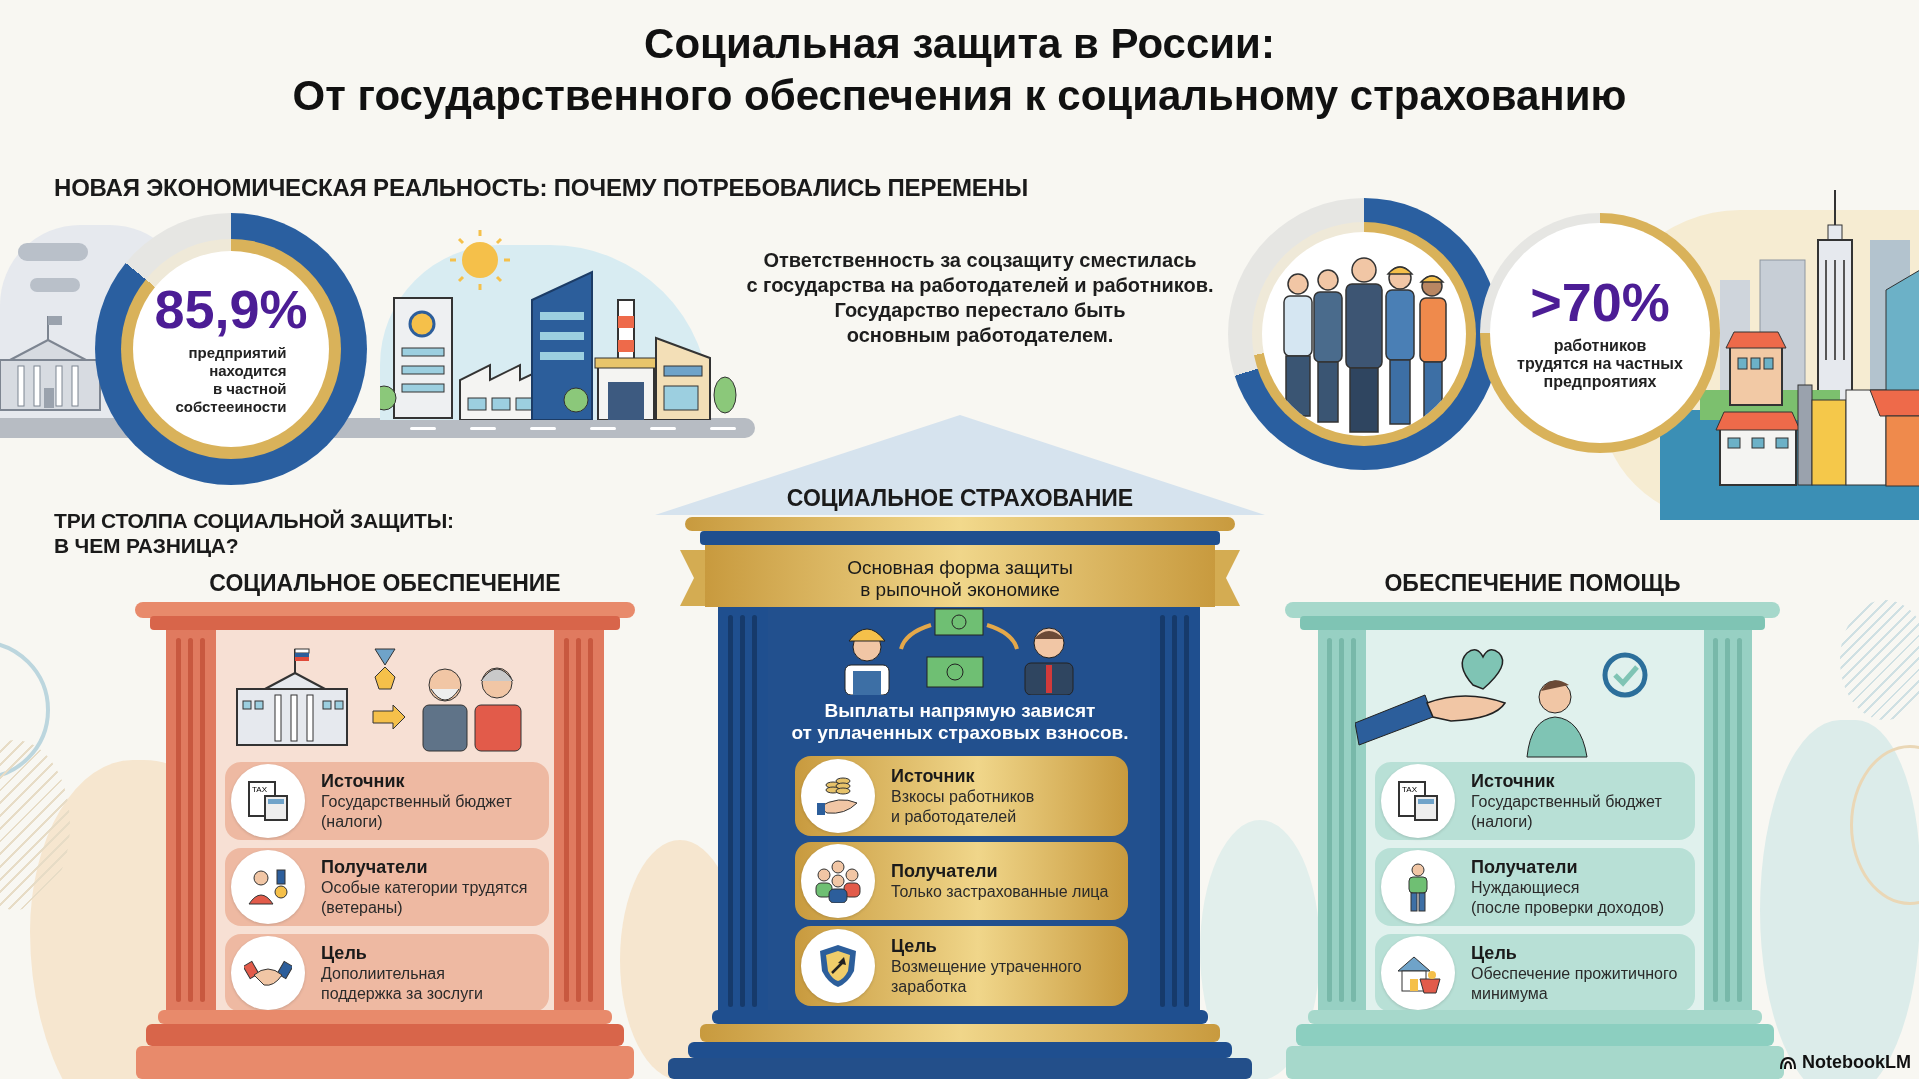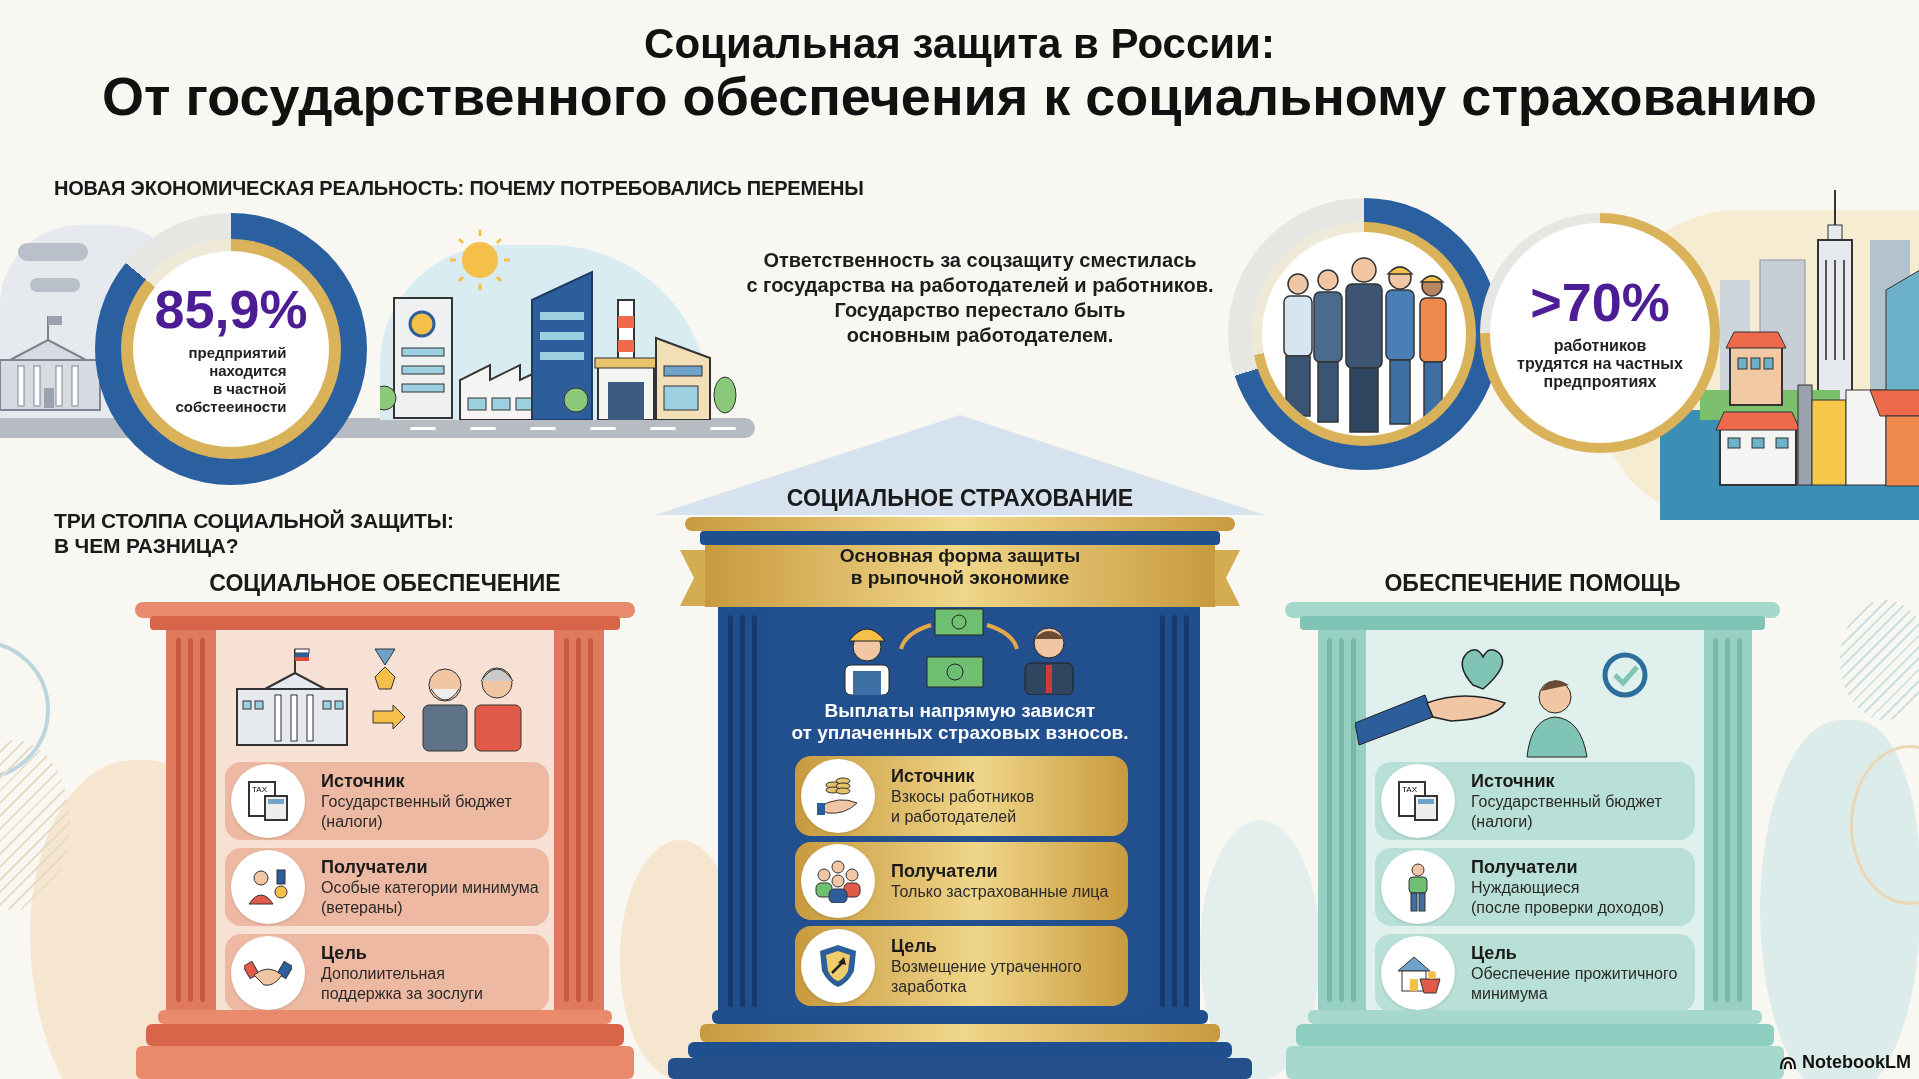--- a/index.html
+++ b/index.html
@@ -11,24 +11,24 @@
     position: relative;
   }
   .abs { position: absolute; }
 
   
   .title {
     position: absolute; left: 0; width: 1919px; top: 18px;
     text-align: center; font-weight: 700; color: #111;
   }
   .title .line1 { font-size: 42px; line-height: 52px; }
-  .title .line2 { font-size: 54px; line-height: 52px; }
+  .title .line2 { font-size: 42px; line-height: 52px; }
 
   .section-heading {
-    position: absolute; font-weight: 700; font-size: 20px; color: #1a1a1a;
+    position: absolute; font-weight: 700; font-size: 24px; color: #1a1a1a;
     text-transform: uppercase; letter-spacing: -0.2px; line-height: 24px;
   }
 
   
   .blob { position: absolute; border-radius: 50%; }
 
   
   .donut { position: absolute; border-radius: 50%; }
   .donut-inner {
     position: absolute; border-radius: 50%; background: #fff;
@@ -324,21 +324,21 @@
   <div class="icon-circle">
     <svg width="46" height="46" viewBox="0 0 46 46">
         <circle cx="16" cy="14" r="7" fill="#f1c6a5" stroke="#333"></circle>
         <path d="M4 40 Q16 22 28 40 Z" fill="#e25b4a" stroke="#333"></path>
         <rect x="32" y="6" width="8" height="14" fill="#2c5e9b" stroke="#333"></rect>
         <circle cx="36" cy="28" r="6" fill="#f5c04a" stroke="#333"></circle>
       </svg>
   </div>
   <div class="card-text">
     <div class="card-label">Получатели</div>
-    <div class="card-desc">Особые категории минимума</div>
+    <div class="card-desc">Особые категории трудятся</div>
     <div class="card-desc">(ветераны)</div>
   </div>
 </div>
 <div class="card" style="left:225px; top:934px; width:324px; height:78px; background:#eeb9a2;">
   <div class="icon-circle">
     <svg width="48" height="40" viewBox="0 0 48 40">
         <rect x="2" y="10" width="10" height="14" fill="#e25b4a" stroke="#333" transform="rotate(-30 7 17)"></rect>
         <rect x="36" y="10" width="10" height="14" fill="#2c5e9b" stroke="#333" transform="rotate(30 41 17)"></rect>
         <path d="M10 22 Q24 10 38 22 Q30 34 20 32 Z" fill="#f1c6a5" stroke="#333"></path>
       </svg>
@@ -358,21 +358,21 @@
   <polygon points="0,102 305,2 610,102" fill="#d6e3ee"></polygon>
 </svg>
 <div class="pillar-title" style="left:660px; top:485px; width:600px;">СОЦИАЛЬНОЕ СТРАХОВАНИЕ</div>
 <div class="cornice" style="left:685px; top:517px; width:550px; height:14px; background:linear-gradient(90deg,#c89a3e,#f2d98c,#c89a3e);"></div>
 <div class="cornice" style="left:700px; top:531px; width:520px; height:14px; background:#1f4f8f; border-radius:4px;"></div>
 
 <svg class="abs" style="left:680px; top:540px;" width="560" height="70" viewBox="0 0 560 70">
   <polygon points="0,10 30,10 30,66 0,66 14,38" fill="#d4ac52"></polygon>
   <polygon points="560,10 530,10 530,66 560,66 546,38" fill="#d4ac52"></polygon>
 </svg>
-<div class="abs" style="left:705px; top:545px; width:510px; height:62px; background:linear-gradient(90deg,#c89a3e,#f0d68a,#c89a3e); text-align:center; font-weight:700; font-size:19px; line-height:22px; padding-top:0; color:#1a1a1a;">
+<div class="abs" style="left:705px; top:545px; width:510px; height:62px; background:linear-gradient(90deg,#c89a3e,#f0d68a,#c89a3e); text-align:center; font-weight:400; font-size:19px; line-height:22px; padding-top:12px; color:#1a1a1a;">
   <div>Основная форма защиты</div>
   <div>в рыпочной экономике</div>
 </div>
 <div class="abs" style="left:720px; top:607px; width:480px; height:408px; background:#22508e;"></div>
 <div class="column-shaft" style="left:718px; top:607px; width:50px; height:408px; background:#1f4f8f;">
   <div class="flute" style="left:10px; background:#163a6b;"></div>
   <div class="flute" style="left:22px; background:#163a6b;"></div>
   <div class="flute" style="left:34px; background:#163a6b;"></div>
 </div>
 <div class="column-shaft" style="left:1150px; top:607px; width:50px; height:408px; background:#1f4f8f;">

